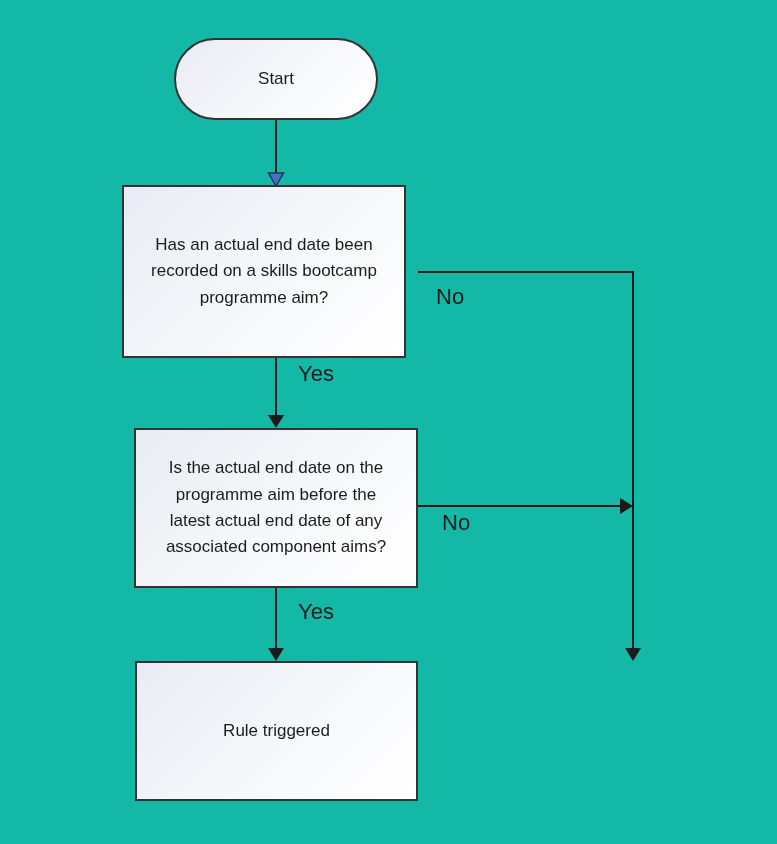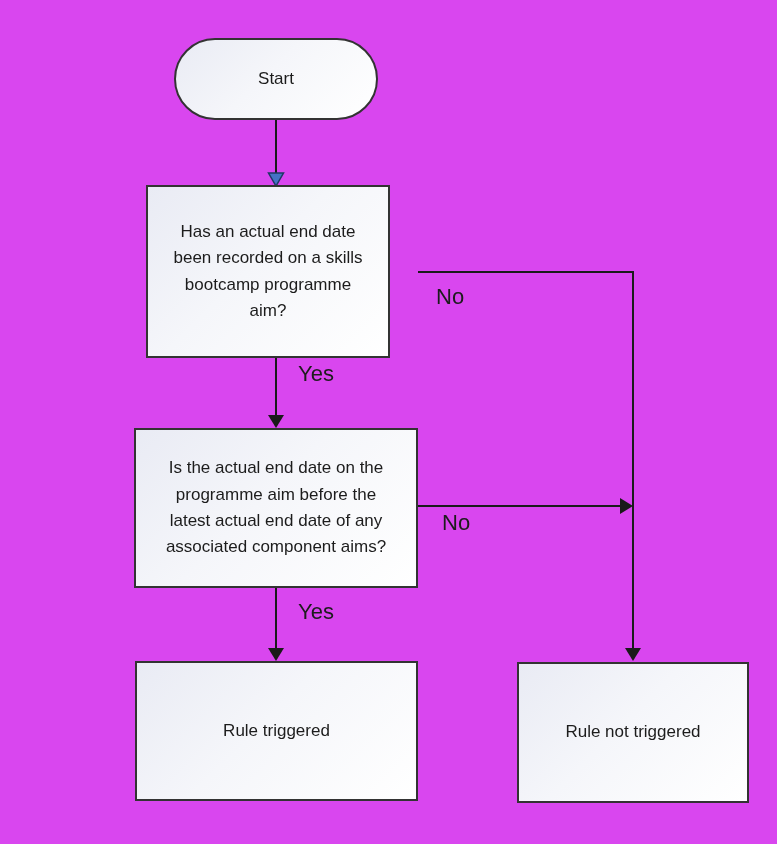--- a/index.html
+++ b/index.html
@@ -4,21 +4,21 @@
 <style>
   html, body {
     margin: 0;
     padding: 0;
     background: #ffffff;
   }
   .canvas {
     position: relative;
     width: 777px;
     height: 844px;
-    background: #d946ef;
+    background: #14b8a6;
     font-family: "Liberation Sans", sans-serif;
     color: #1c1c1c;
     overflow: hidden;
   }
   .connectors {
     position: absolute;
     left: 0;
     top: 0;
     width: 777px;
     height: 844px;
@@ -38,23 +38,23 @@
     padding: 0 20px;
   }
   .node-start {
     left: 174px;
     top: 38px;
     width: 204px;
     height: 82px;
     border-radius: 41px;
   }
   .node-q1 {
-    left: 146px;
+    left: 122px;
     top: 185px;
-    width: 244px;
+    width: 284px;
     height: 173px;
   }
   .node-q2 {
     left: 134px;
     top: 428px;
     width: 284px;
     height: 160px;
   }
   .node-rule-triggered {
     left: 135px;
@@ -112,22 +112,19 @@
   </div>
 
   <div class="node node-rule-triggered">
     <span>Rule triggered</span>
   </div>
 
   <div class="node node-q2">
     <span>Is the actual end date on the programme aim before the latest actual end date of any associated component aims?</span>
   </div>
 
-  <div class="node node-rule-not-triggered">
-    <span>Rule not triggered</span>
-  </div>
 
   <div class="edge-label label-q1-yes">Yes</div>
   <div class="edge-label label-q1-no">No</div>
   <div class="edge-label label-q2-yes">Yes</div>
   <div class="edge-label label-q2-no">No</div>
 
 </div>
 
 </body></html>

